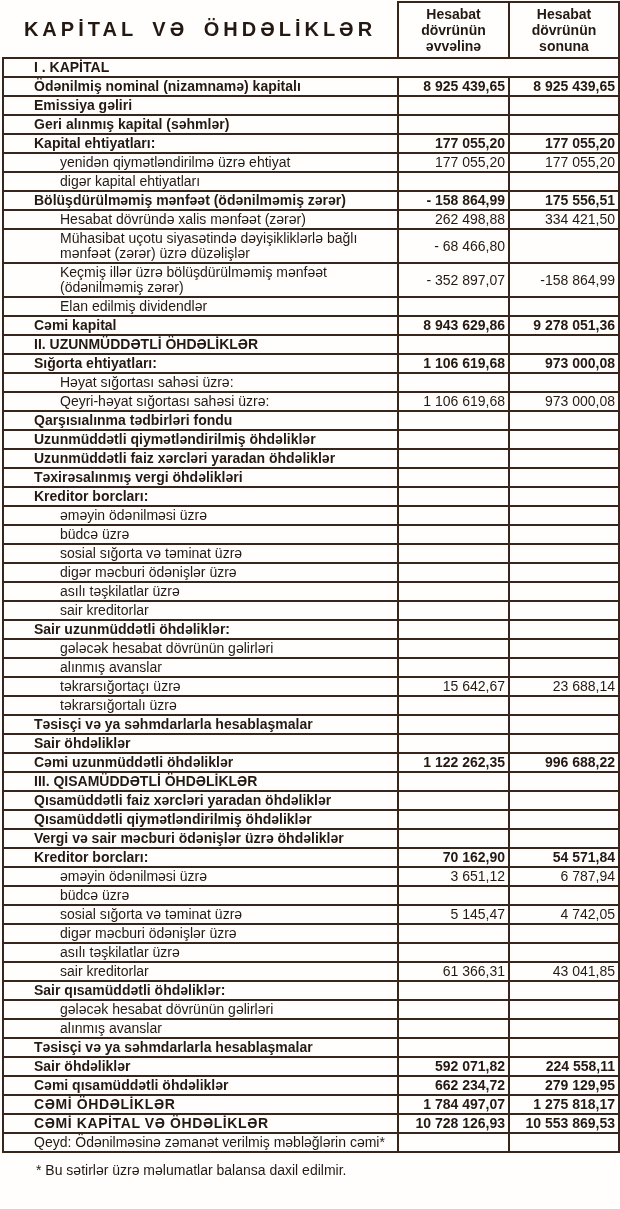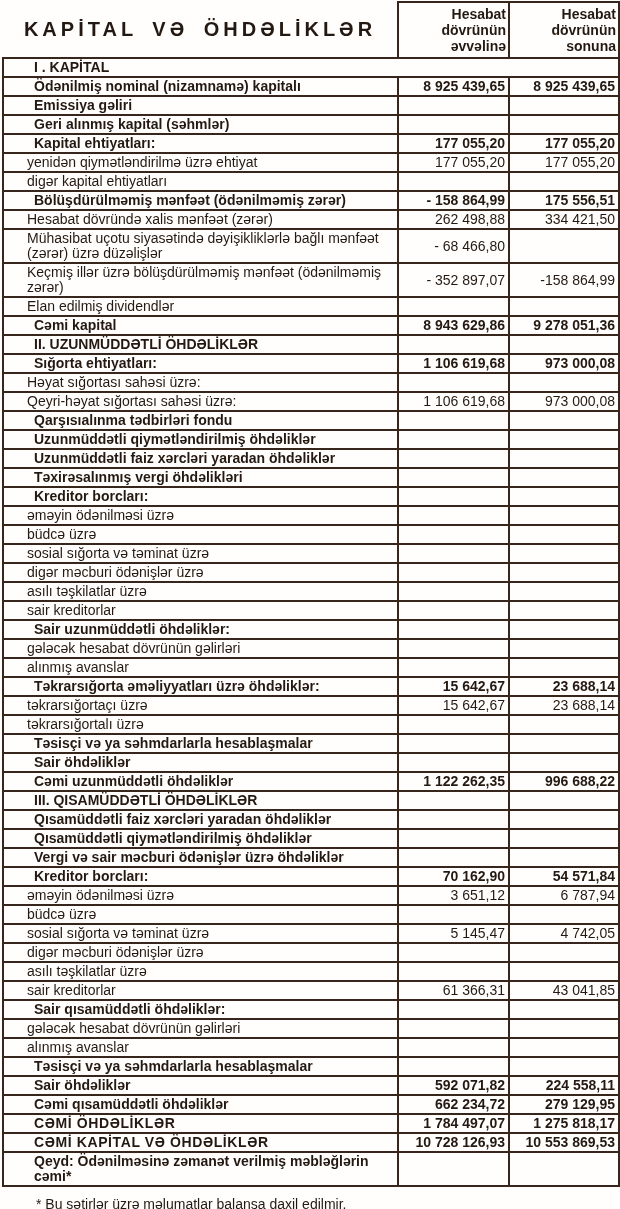--- a/index.html
+++ b/index.html
@@ -11,31 +11,31 @@
   body{background:var(--bg);font-family:"Liberation Sans","DejaVu Sans",sans-serif;color:var(--ink);}
   .page{width:620px;height:1209px;background:var(--bg);overflow:hidden;box-sizing:border-box;padding:1px 0 0 2px;}
   table.bs{border-collapse:collapse;table-layout:fixed;width:616px;}
   col.c-label{width:395px;}
   col.c-v1{width:111px;}
   col.c-v2{width:110px;}
   th,td{border:2px solid var(--line);vertical-align:middle;box-sizing:border-box;}
   
   th.corner{border:none;text-align:center;vertical-align:middle;}
   .title{font-weight:bold;font-size:20px;letter-spacing:4px;word-spacing:6px;line-height:18px;}
-  th.colhead{font-weight:bold;font-size:14px;line-height:16px;text-align:right;white-space:pre-line;padding:3px 2px;}
+  th.colhead{font-weight:bold;font-size:14px;line-height:16px;text-align:center;white-space:pre-line;padding:3px 2px;}
   
   td{font-size:14px;line-height:15px;padding:1px 4px;}
   td.lbl{text-align:left;padding-left:30px;}
-  td.lbl.indent{padding-left:23px;font-weight:normal;}
+  td.lbl.indent{padding-left:56px;font-weight:normal;}
   td.val{text-align:right;white-space:nowrap;padding-right:3px;}
   tr.r-group td.lbl, tr.r-section td.lbl, tr.r-section1 td.lbl, tr.r-grand td.lbl{font-weight:bold;}
   tr.r-group td.val, tr.r-section td.val, tr.r-grand td.val, tr.r-total td.val{font-weight:bold;}
   tr.r-total td.lbl{font-weight:bold;}
   tr.r-sub td{font-weight:normal;}
-  tr.r-note td{font-weight:bold;}
+  tr.r-note td{font-weight:normal;}
   tr.r-grand td.lbl{letter-spacing:0.6px;}
   tr.r-section1 td{margin-left:40px;}
   
   .footnote{font-size:14px;line-height:16px;padding:9px 0 0 34px;color:var(--ink);}
 </style>
 </head>
 <body>
 
 <div class="page">
   <table class="bs">
@@ -204,25 +204,20 @@
         <tr class="r-sub">
           <td class="lbl indent">gələcək hesabat dövrünün gəlirləri</td>
           <td class="val"></td>
           <td class="val"></td>
         </tr>
         <tr class="r-sub">
           <td class="lbl indent">alınmış avanslar</td>
           <td class="val"></td>
           <td class="val"></td>
         </tr>
-        <tr class="r-group">
-          <td class="lbl">Təkrarsığorta əməliyyatları üzrə öhdəliklər:</td>
-          <td class="val">15 642,67</td>
-          <td class="val">23 688,14</td>
-        </tr>
         <tr class="r-sub">
           <td class="lbl indent">təkrarsığortaçı üzrə</td>
           <td class="val">15 642,67</td>
           <td class="val">23 688,14</td>
         </tr>
         <tr class="r-sub">
           <td class="lbl indent">təkrarsığortalı üzrə</td>
           <td class="val"></td>
           <td class="val"></td>
         </tr>

